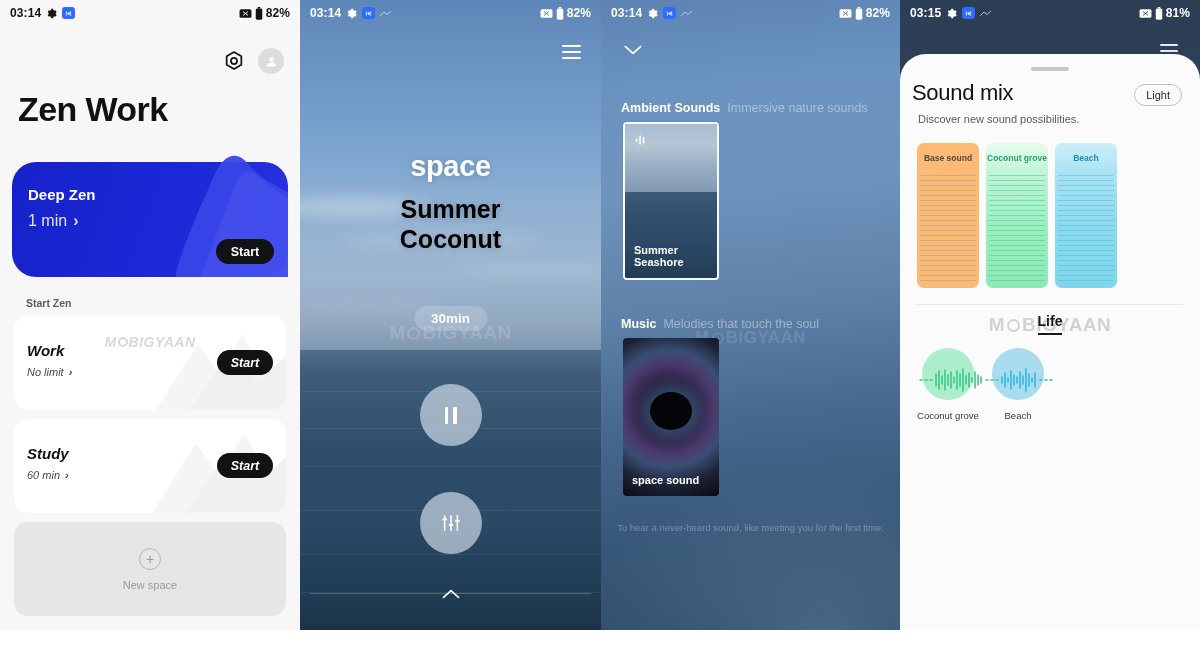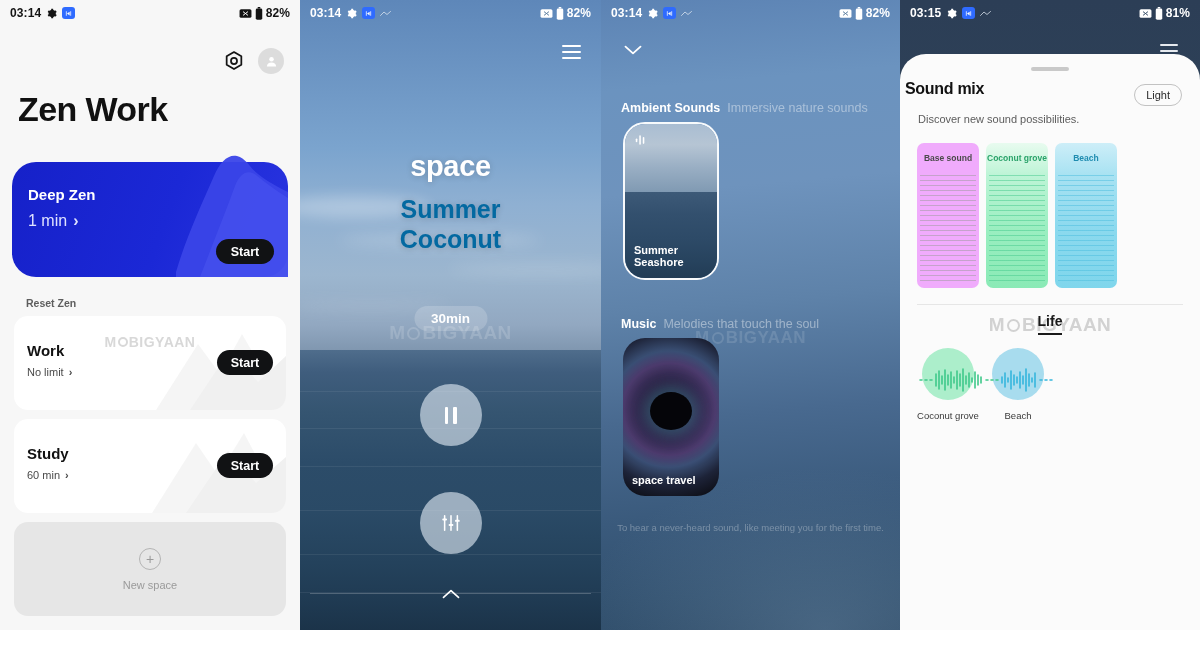--- a/index.html
+++ b/index.html
@@ -66,21 +66,21 @@
   .btn-start {
     position: absolute; border-radius: 999px; background: #111214; color: #fff;
     font-size: 12.5px; font-weight: bold; display: flex; align-items: center; justify-content: center;
   }
   .dz-start { right: 14px; bottom: 13px; width: 58px; height: 25px; }
 
   .sec-label { position: absolute; left: 26px; font-size: 10.5px; font-weight: bold; color: #5d5d5d; }
 
   .lightcard {
     position: absolute; left: 14px; width: 272px; height: 94px;
-    background: #ffffff; border-radius: 14px; overflow: hidden;
+    background: #ffffff; border-radius: 14px; overflow: hidden; font-style: italic;
   }
   .lc-mtn { position: absolute; right: 0; bottom: 0; width: 140px; height: 94px; opacity: .5; }
   .lc-name { position: absolute; left: 13px; top: 26px; font-size: 15px; font-weight: bold; color: #111; }
   .lc-sub  { position: absolute; left: 13px; top: 50px; font-size: 11px; color: #4a4a4a; }
   .lc-sub .chev { margin-left: 5px; font-weight: bold; }
   .lc-start { right: 13px; top: 34px; width: 56px; height: 25px; }
 
   .newspace {
     position: absolute; left: 14px; top: 522px; width: 272px; height: 94px;
     background: #e6e6e6; border-radius: 14px;
@@ -117,21 +117,21 @@
   .p2-menu { position: absolute; top: 45px; right: 20px; width: 19px; }
   .bar { height: 2px; background: #fff; border-radius: 2px; margin-bottom: 4px; }
   .bar:last-child { margin-bottom: 0; }
   .p2-listen {
     position:absolute; top:150px; left:0; right:0; text-align:center;
     font-size: 29px; font-weight: bold; color:#fff; letter-spacing:-.3px;
     text-shadow: 0 1px 6px rgba(0,0,0,.18);
   }
   .p2-track {
     position:absolute; top:194px; left:0; right:0; text-align:center;
-    font-size: 25px; font-weight: bold; color:#0369a1; line-height: 1.2;
+    font-size: 25px; font-weight: bold; color:#000000; line-height: 1.2;
     text-shadow: 0 1px 6px rgba(0,0,0,.18);
   }
   .p2-dur {
     position:absolute; top:306px; left:50%; transform: translateX(-50%);
     padding: 5px 17px; border-radius: 999px; background: rgba(255,255,255,.18);
     color:#fff; font-size: 13.5px; font-weight: bold;
   }
   .glassbtn {
     position:absolute; left:50%; transform: translateX(-50%);
     width: 62px; height: 62px; border-radius: 50%;
@@ -146,21 +146,21 @@
   .p2-chev { position:absolute; bottom: 30px; left: 50%; transform: translateX(-50%); width: 20px; height: 12px; }
   .p2-hairline { position:absolute; bottom: 36px; left: 10px; right: 10px; height: 1px; background: rgba(255,255,255,.22); }
 
   
   .p3-bg { position:absolute; inset:0; background: linear-gradient(175deg,#5c83b4 0%,#6b93bf 14%,#6e93bd 30%,#5e82a9 48%,#48698f 65%,#3a5a7c 80%,#32516f 92%,#2d4a66 100%); }
   .p3-haze { position:absolute; left:0; right:0; bottom:0; height:46%;
     background: radial-gradient(ellipse 120% 80% at 75% 100%, rgba(120,150,178,.35), transparent 70%); }
   .p3-chev { position:absolute; top: 44px; left: 22px; width: 20px; height: 12px; }
   .sec-head { position:absolute; left: 20px; font-size: 12.5px; font-weight: bold; color:#fff; white-space: nowrap; }
   .sec-head .sub { color: rgba(255,255,255,.42); font-weight: normal; margin-left: 7px; }
-  .thumb { position:absolute; width: 96px; height: 158px; border-radius: 22px; overflow:hidden; }
+  .thumb { position:absolute; width: 96px; height: 158px; border-radius: 4px; overflow:hidden; }
   .thumb.sel { border: 2px solid rgba(255,255,255,.95); }
   .thumb-label { position:absolute; left: 9px; bottom: 10px; font-size: 11px; font-weight: bold; color:#fff; }
   .thumb-eq { position:absolute; left: 10px; top: 10px; width: 14px; height: 12px; }
   .sea-thumb { position:absolute; inset:0; }
   .st-sky { position:absolute; left:0; right:0; top:0; height:45%;
     background: linear-gradient(180deg,#a9bdd2 0%,#b6c5d4 30%,#9aafc4 62%,#7f99b2 100%); }
   .st-sea { position:absolute; left:0; right:0; top:44%; bottom:0;
     background: linear-gradient(180deg,#3d5a78 0%,#33506e 25%,#2d4a67 55%,#27435e 80%,#223c55 100%); }
   .space-thumb { position:absolute; inset:0; background: radial-gradient(circle at 48% 45%, #0a0a10 0%, #13101f 18%, #2b2344 32%, #4b3a6b 46%, #3a4f74 58%, #1d2338 76%, #08080c 100%); }
   .space-core { position:absolute; left:50%; top:46%; transform: translate(-50%,-50%);
@@ -172,21 +172,21 @@
   
   .p4-bg { position:absolute; inset:0; background: linear-gradient(180deg,#2c3e56 0%,#2f4459 38%,#34495f 100%); }
   .p4-menu { position:absolute; top: 44px; right: 22px; width: 18px; }
   .p4-menu .bar { height: 2px; background:#e6eaef; margin-bottom: 4px; }
   .sheet {
     position:absolute; left: 0; right: 0; top: 54px; bottom: 0;
     background: #fbfbfb; border-top-left-radius: 26px; border-top-right-radius: 26px;
   }
   .grab { position:absolute; top: 13px; left: 50%; transform: translateX(-50%);
     width: 38px; height: 4px; border-radius: 3px; background: #c9c9c9; }
-  .sheet-title { position:absolute; left: 5px; top: 26px; font-size: 16px; font-weight: bold; color:#111; letter-spacing:-.3px; }
+  .sheet-title { position:absolute; left: 12px; top: 26px; font-size: 22px; font-weight: normal; color:#111; letter-spacing:-.3px; }
   .btn-reset { position:absolute; right: 18px; top: 30px; padding: 4px 11px;
     border: 1px solid #c2c2c2; border-radius: 999px; background: transparent;
     font-size: 11px; color:#2a2a2a; font-family: inherit; }
   .sheet-sub { position:absolute; left: 18px; top: 59px; font-size: 11px; color:#5c5c5c; }
 
   .mixers { position:absolute; left: 17px; top: 89px; display:flex; gap: 7px; }
   .mixcol { width: 62px; height: 145px; border-radius: 7px; position:relative; overflow:hidden; }
   .mix-name { position:absolute; top: 10px; left:0; right:0; text-align:center;
     font-size: 8.5px; font-weight: bold; white-space:nowrap; overflow:hidden; }
   .mix-lines { position:absolute; left: 3px; right: 3px; top: 32px; bottom: 5px;
@@ -261,21 +261,21 @@
         <path d="M62 135 C74 104 86 74 97 44 C102 31 110 27 118 33 C128 41 140 50 150 56 L150 135 Z" fill="#4a55f0" opacity="0.55"></path>
       </svg>
       <div class="dz-clip"></div>
       <div class="dz-name">Deep Zen</div>
       <div class="dz-sub">
         <span>1 min</span><span class="chev">›</span>
       </div>
       <div class="btn-start dz-start">Start</div>
     </div>
 
-    <div class="sec-label" style="top:297px">Reset Zen</div>
+    <div class="sec-label" style="top:297px">Start Zen</div>
 
     <div class="lightcard" style="top:316px">
       <svg class="lc-mtn" viewBox="0 0 140 94" preserveAspectRatio="none">
         <path d="M10 94 L52 28 L74 58 L96 18 L140 94 Z" fill="#ececec"></path>
         <path d="M44 94 L84 34 L112 66 L140 40 L140 94 Z" fill="#e1e1e1"></path>
       </svg>
       <div class="lc-name">Work</div>
       <div class="lc-sub">
         <span>No limit</span><span class="chev">›</span>
       </div>
@@ -453,21 +453,21 @@
     </div>
     <div class="wm" style="left:0;right:0;top:328px;justify-content:center;font-size:17px;color:rgba(255,255,255,.13)">
       <span>M</span>
         <span class="wm-o" style="width:12px;height:12px;margin:0 2px"></span>
         <span>BIGYAAN</span>
     </div>
     <div class="thumb" style="left:22px; top:338px">
       <div class="space-thumb">
         <div class="space-core"></div>
       </div>
-      <div class="thumb-label">space travel</div>
+      <div class="thumb-label">space sound</div>
     </div>
 
     <div class="p3-foot">To hear a never-heard sound, like meeting you for the first time.</div>
   </div>
 
   <div class="panel p4">
     <div class="p4-bg"></div>
 
     <div class="statusbar sb-light">
       <div class="sb-left">
@@ -503,21 +503,21 @@
       <div class="bar"></div>
     </div>
 
     <div class="sheet">
       <div class="grab"></div>
       <div class="sheet-title">Sound mix</div>
       <button class="btn-reset">Light</button>
       <div class="sheet-sub">Discover new sound possibilities.</div>
 
       <div class="mixers">
-        <div class="mixcol" style="background:#f0abfc">
+        <div class="mixcol" style="background:#fdba74">
           <div class="mix-name" style="color:#4a4a4a">Base sound</div>
           <div class="mix-lines" style="color:#9a9a9a"></div>
         </div>
         <div class="mixcol" style="background:linear-gradient(180deg,#e8fbef 0%,#bdf4d6 22%,#9aeec0 60%,#8aeab6 100%)">
           <div class="mix-name" style="color:#2aa36a">Coconut grove</div>
           <div class="mix-lines" style="color:#43c98c"></div>
         </div>
         <div class="mixcol" style="background:linear-gradient(180deg,#cdeef8 0%,#a8e2f2 22%,#8bd9ee 60%,#7fd6ec 100%)">
           <div class="mix-name" style="color:#1f8cb0">Beach</div>
           <div class="mix-lines" style="color:#49bcdd"></div>

